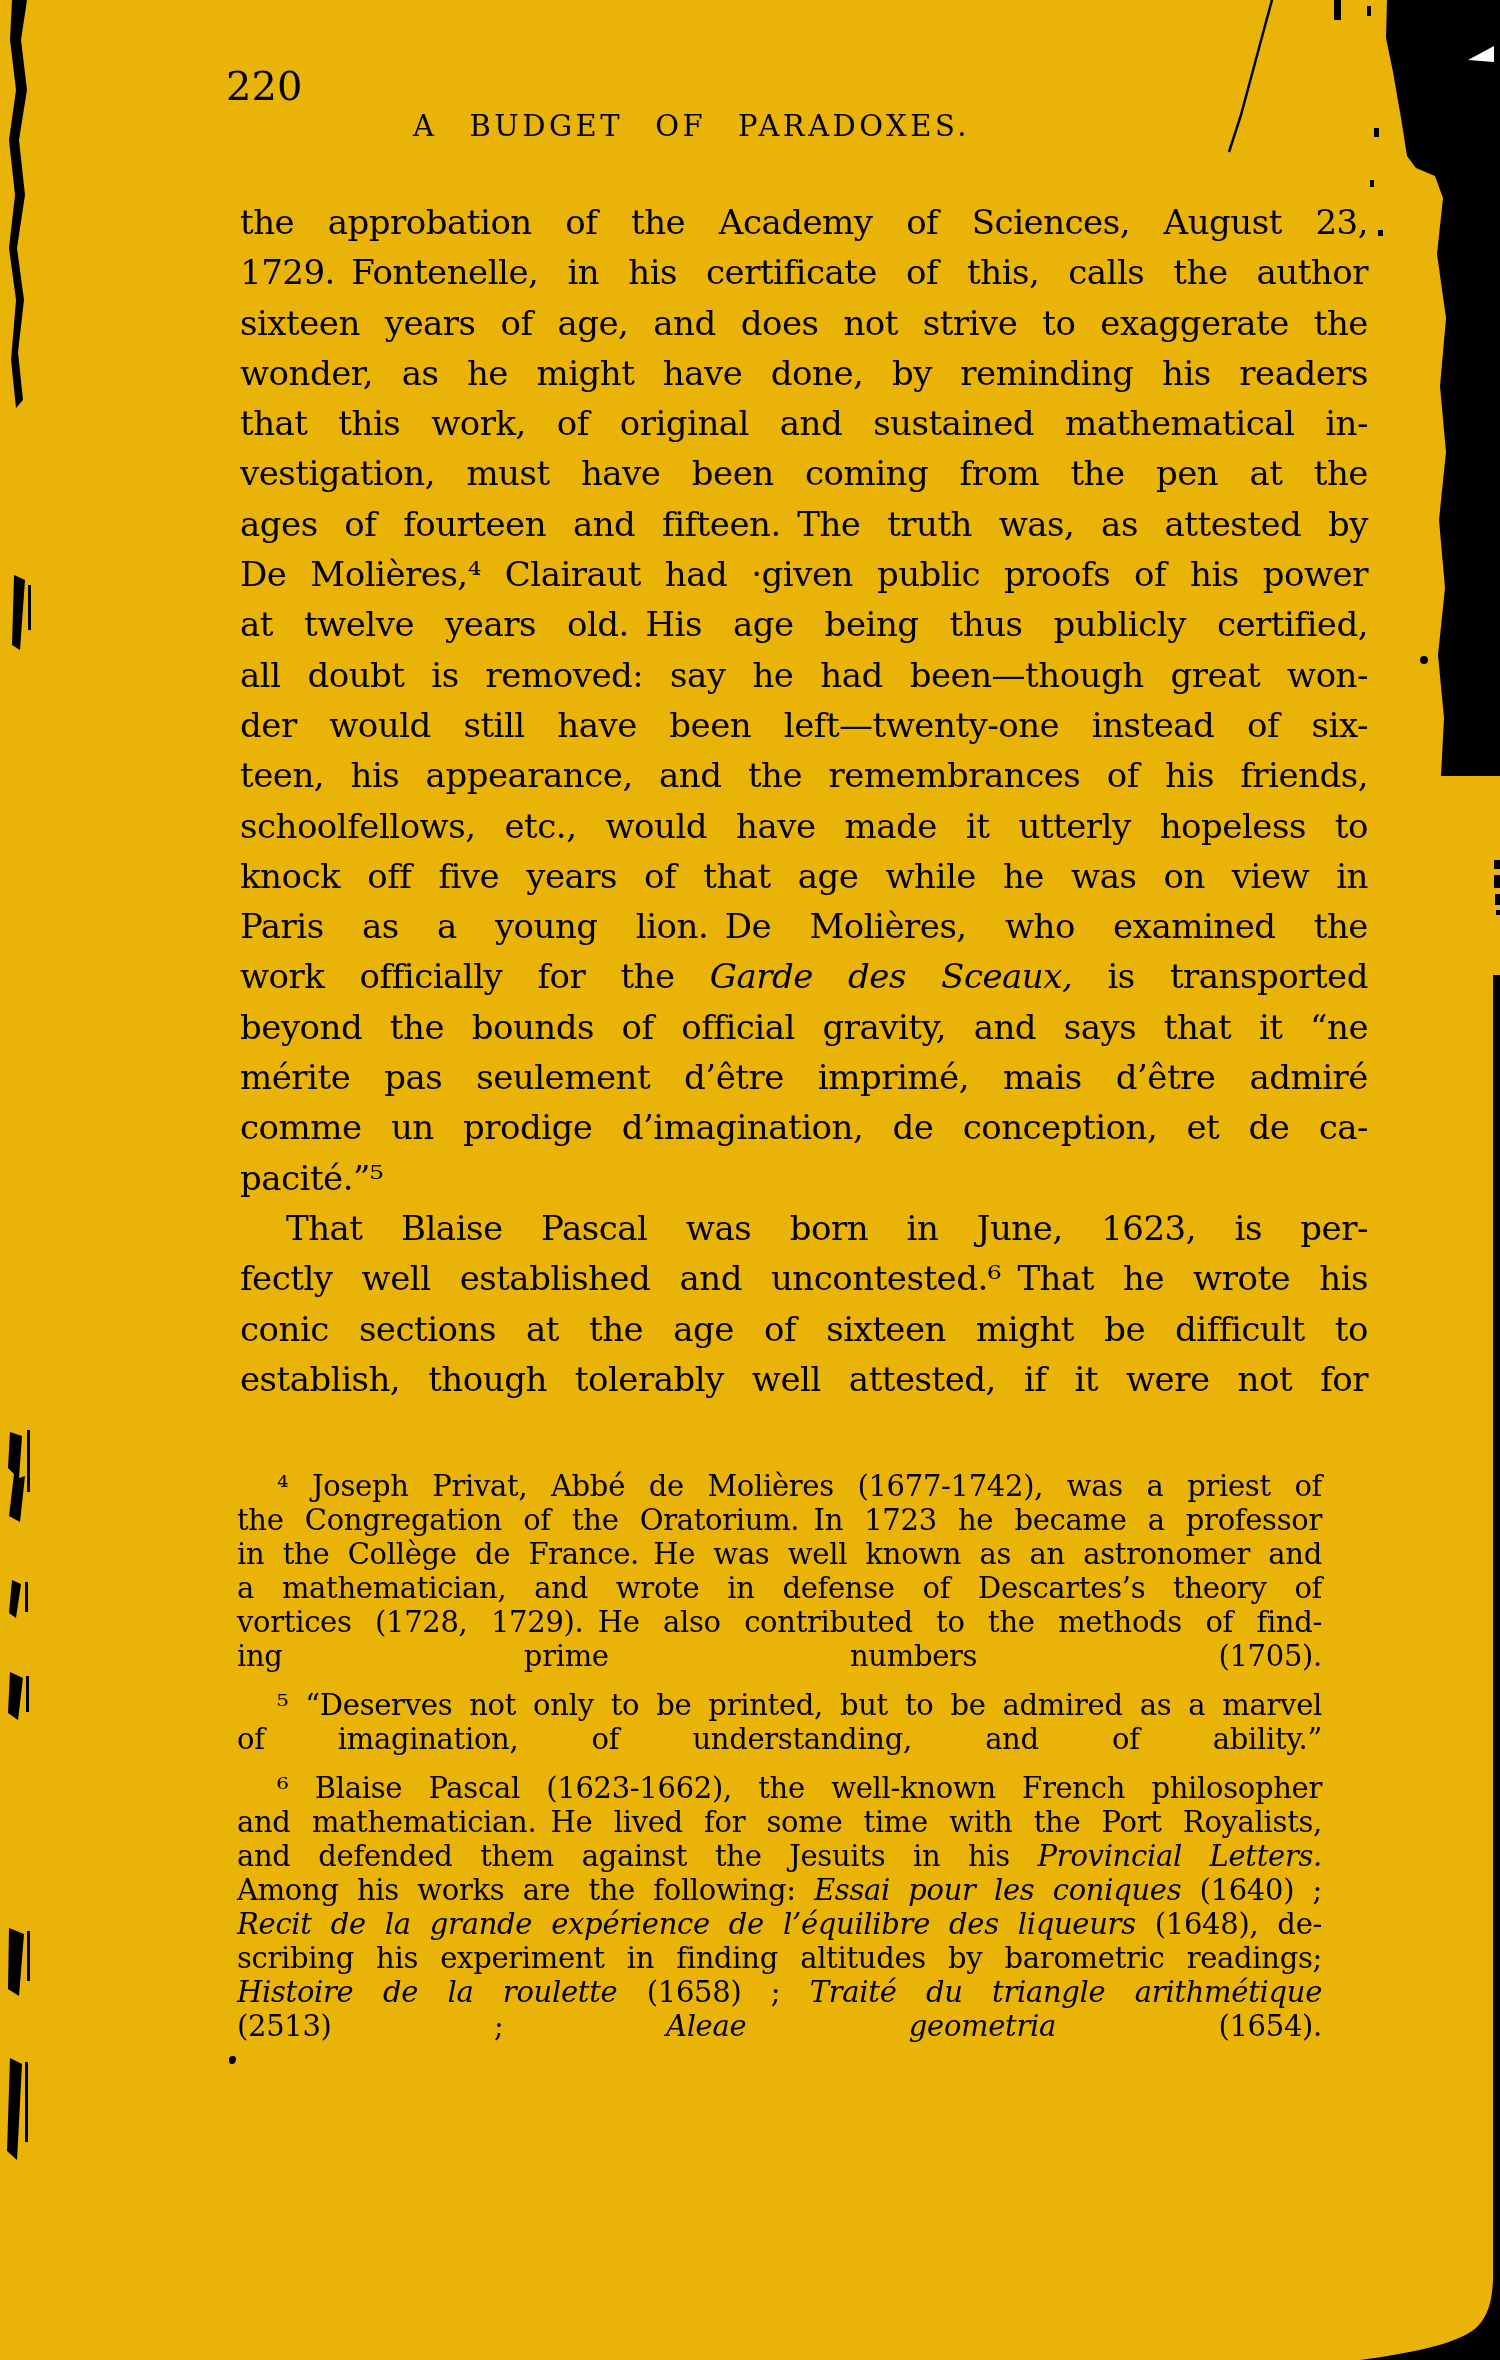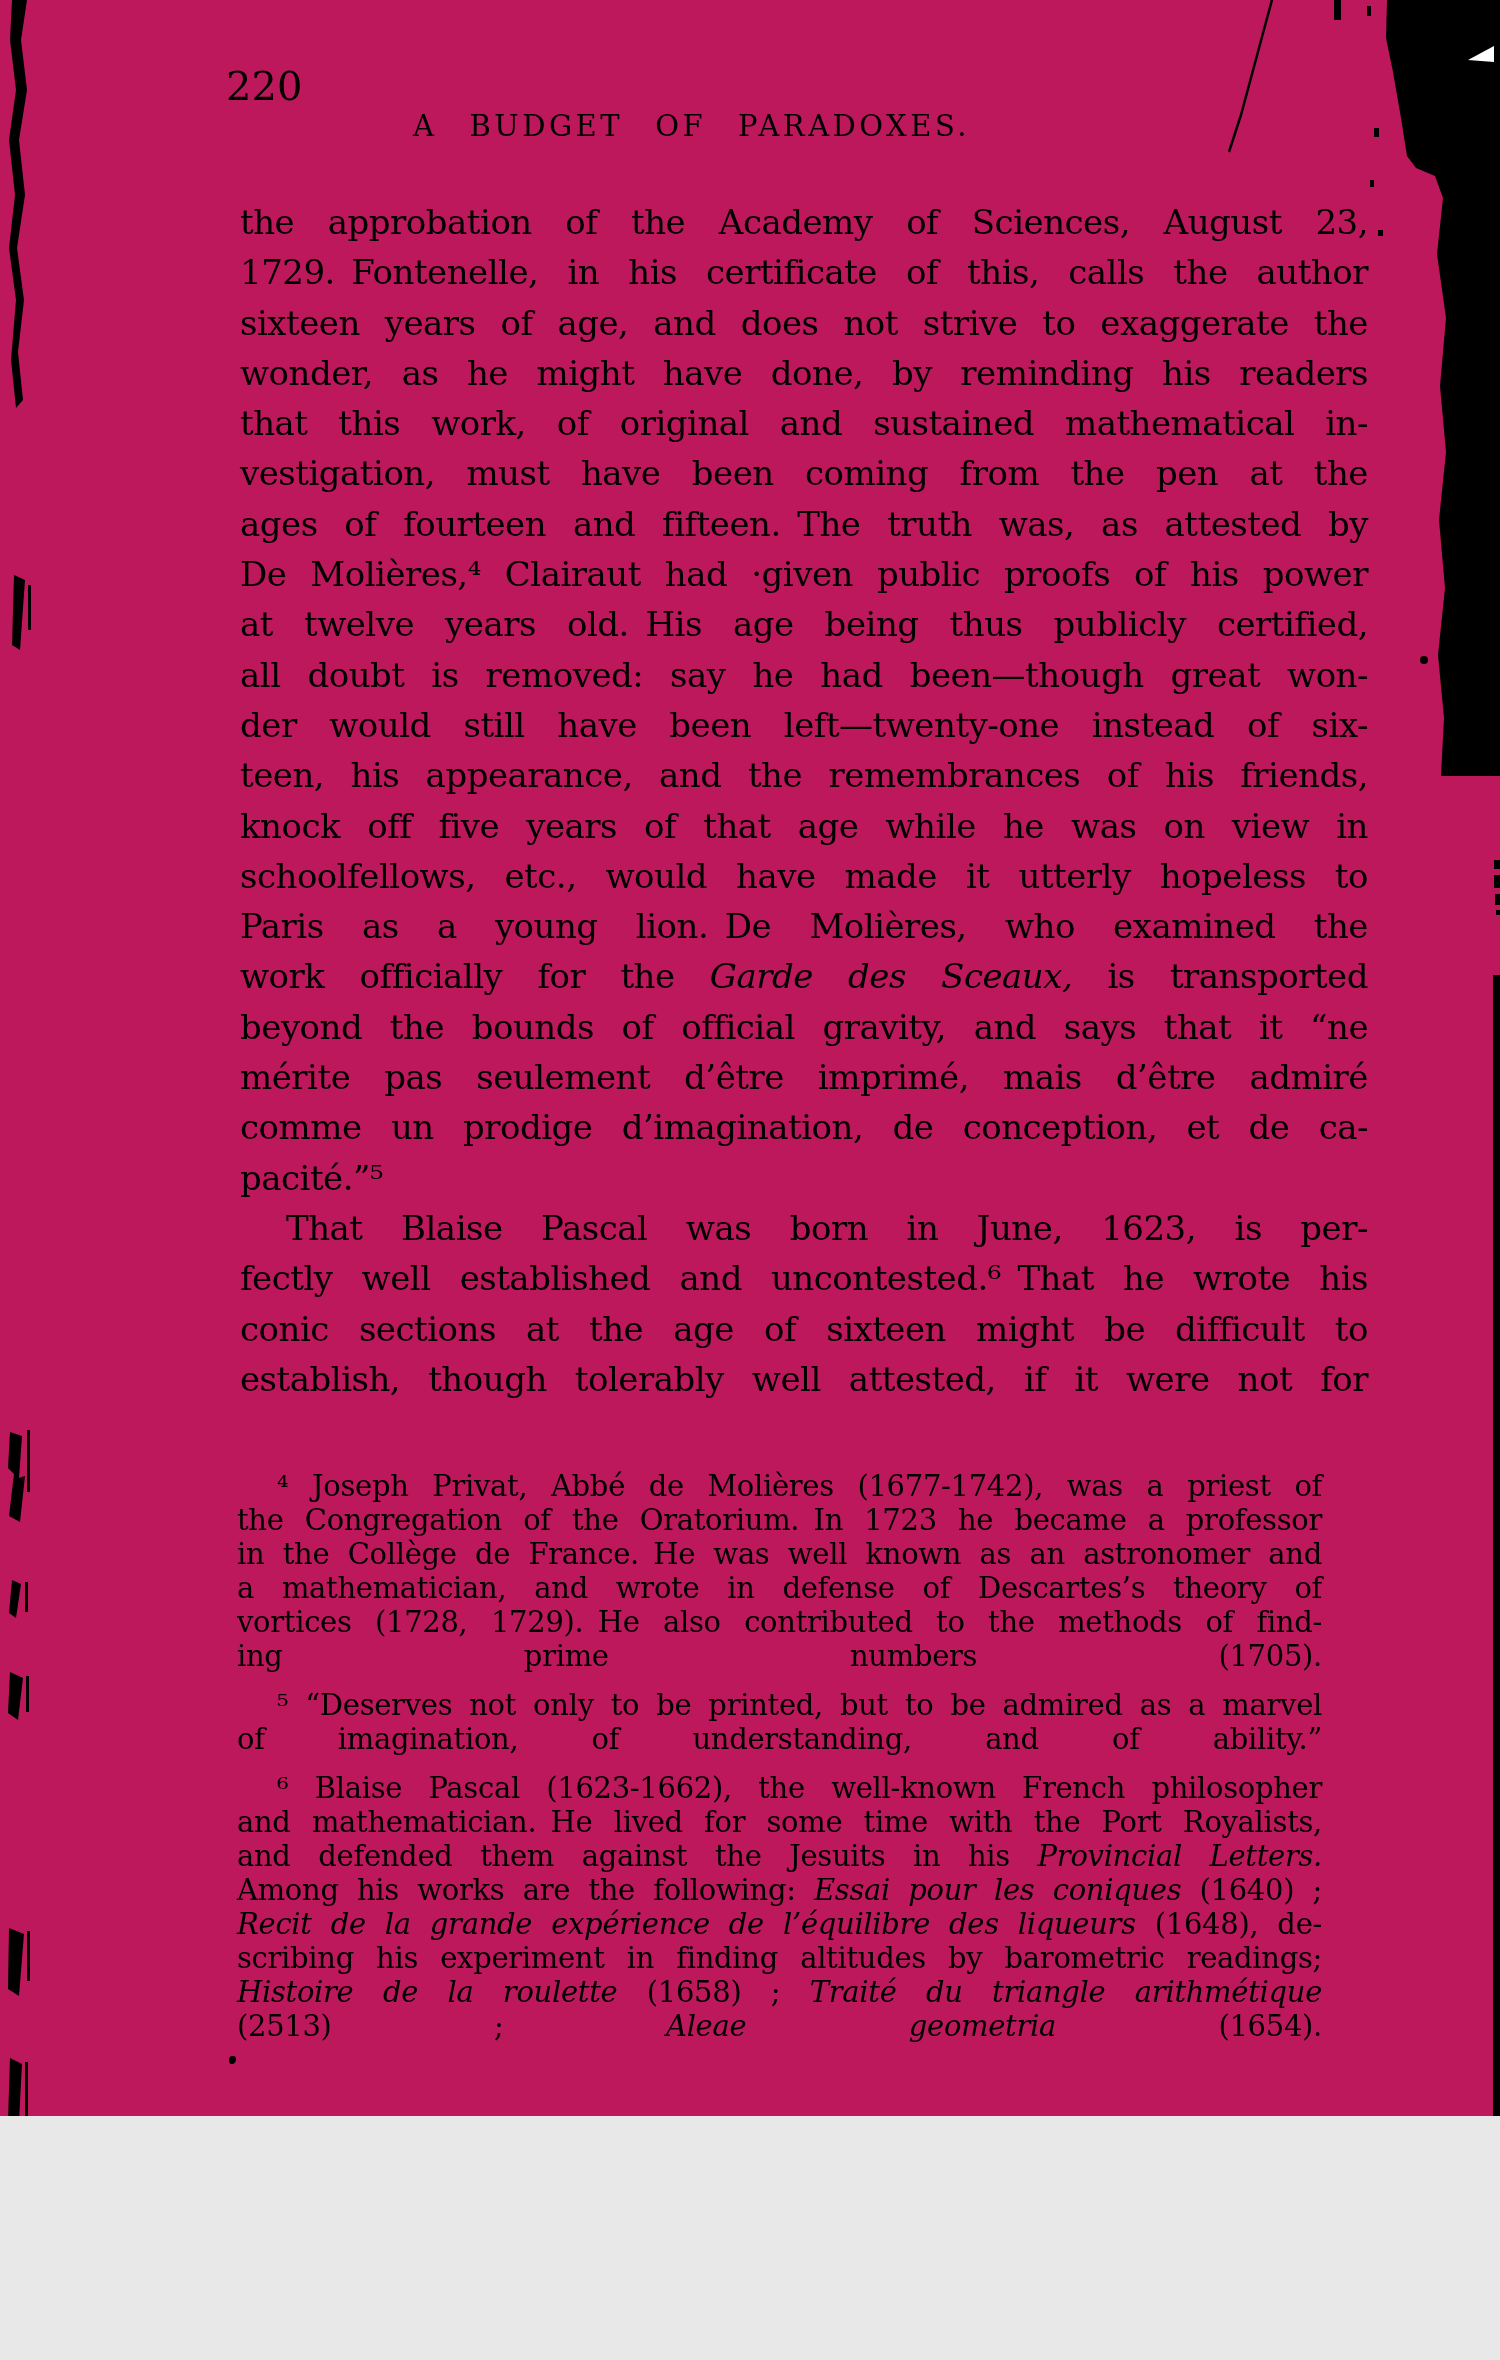--- a/index.html
+++ b/index.html
@@ -1,19 +1,19 @@
 <!DOCTYPE html>
 <html><head>
 <meta charset="utf-8">
 <style>
   html,body{margin:0;padding:0;background:#e8e8e8;}
   #scan{
     position:relative;
-    width:1500px;height:2116px;
-    background:#be185d;
+    width:1500px;height:2360px;
+    background:#eab308;
     overflow:hidden;
     font-family:"DejaVu Serif","Liberation Serif",serif;
     color:#000;
   }
   
   #pagenum{
     position:absolute;left:226px;top:66px;
     font-size:40px;line-height:40px;letter-spacing:0px;
   }
   #runtitle{
@@ -71,22 +71,22 @@
         <div class="line"><span>sixteen years of age, and does not strive to exaggerate the</span></div>
         <div class="line"><span>wonder, as he might have done, by reminding his readers</span></div>
         <div class="line"><span>that this work, of original and sustained mathematical in-</span></div>
         <div class="line"><span>vestigation, must have been coming from the pen at the</span></div>
         <div class="line"><span>ages of fourteen and fifteen. The truth was, as attested by</span></div>
         <div class="line"><span>De Molières,⁴ Clairaut had ·given public proofs of his power</span></div>
         <div class="line"><span>at twelve years old. His age being thus publicly certified,</span></div>
         <div class="line"><span>all doubt is removed: say he had been—though great won-</span></div>
         <div class="line"><span>der would still have been left—twenty-one instead of six-</span></div>
         <div class="line"><span>teen, his appearance, and the remembrances of his friends,</span></div>
+        <div class="line"><span>schoolfellows, etc., would have made it utterly hopeless to</span></div>
         <div class="line"><span>knock off five years of that age while he was on view in</span></div>
-        <div class="line"><span>schoolfellows, etc., would have made it utterly hopeless to</span></div>
         <div class="line"><span>Paris as a young lion. De Molières, who examined the</span></div>
         <div class="line"><span>work officially for the </span><span class="it">Garde des Sceaux,</span><span> is transported</span></div>
         <div class="line"><span>beyond the bounds of official gravity, and says that it “ne</span></div>
         <div class="line"><span>mérite pas seulement d’être imprimé, mais d’être admiré</span></div>
         <div class="line"><span>comme un prodige d’imagination, de conception, et de ca-</span></div>
         <div class="line noj"><span>pacité.”⁵</span></div>
       </div>
     <div class="para para-indent">
         <div class="line"><span>That Blaise Pascal was born in June, 1623, is per-</span></div>
         <div class="line"><span>fectly well established and uncontested.⁶ That he wrote his</span></div>

